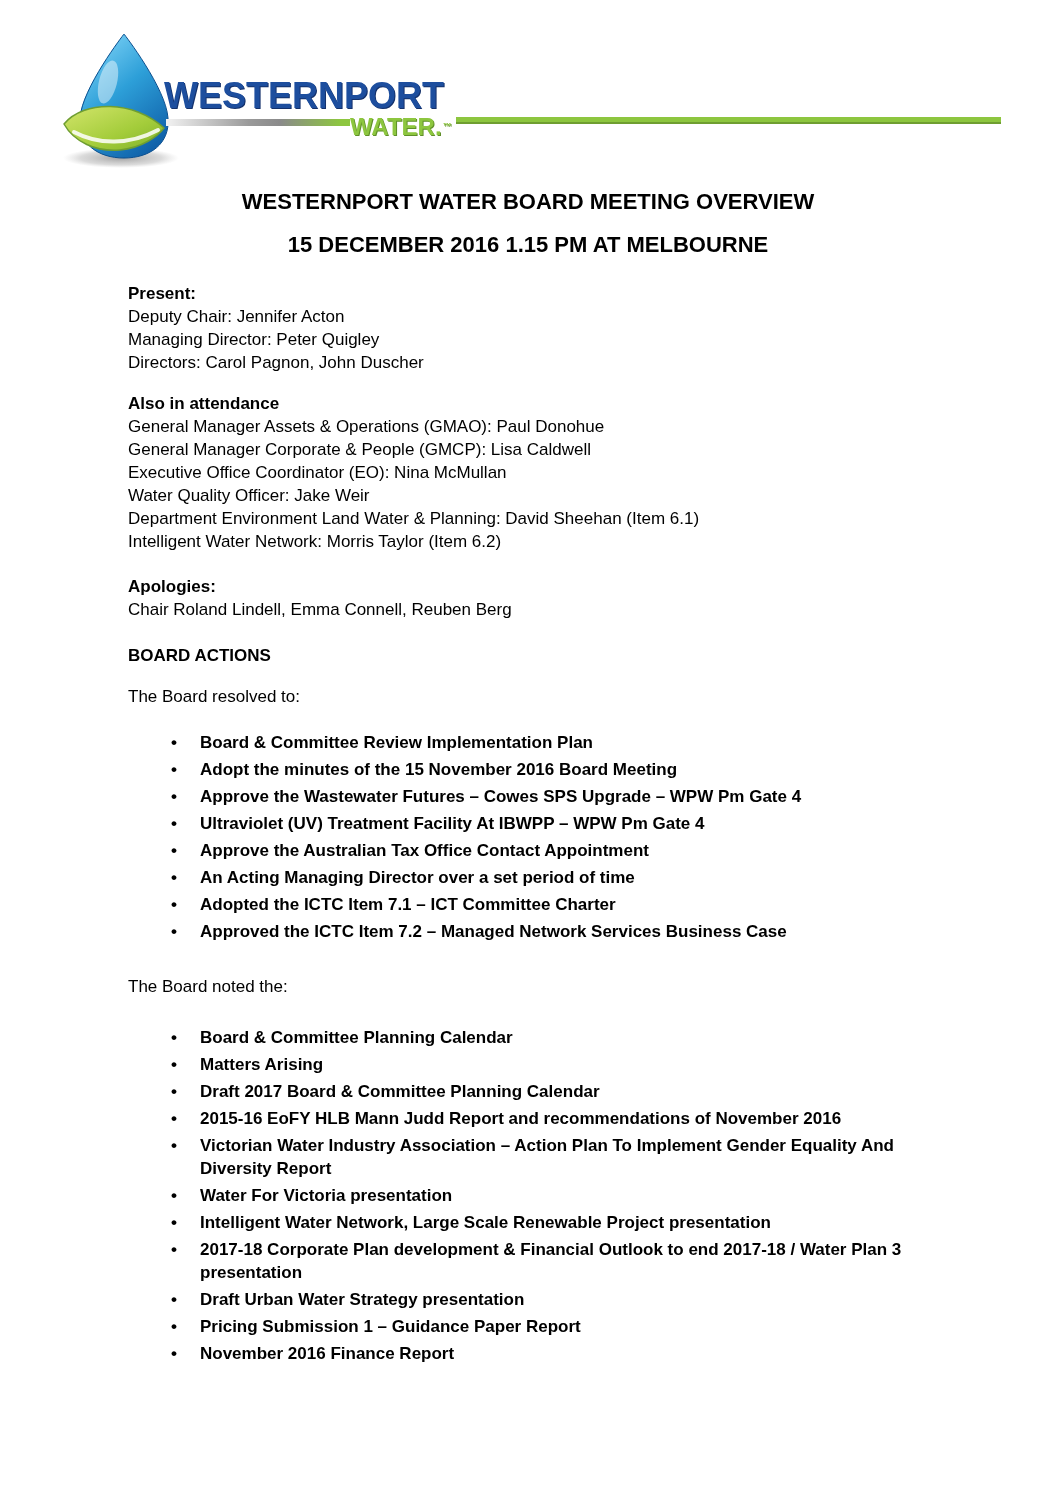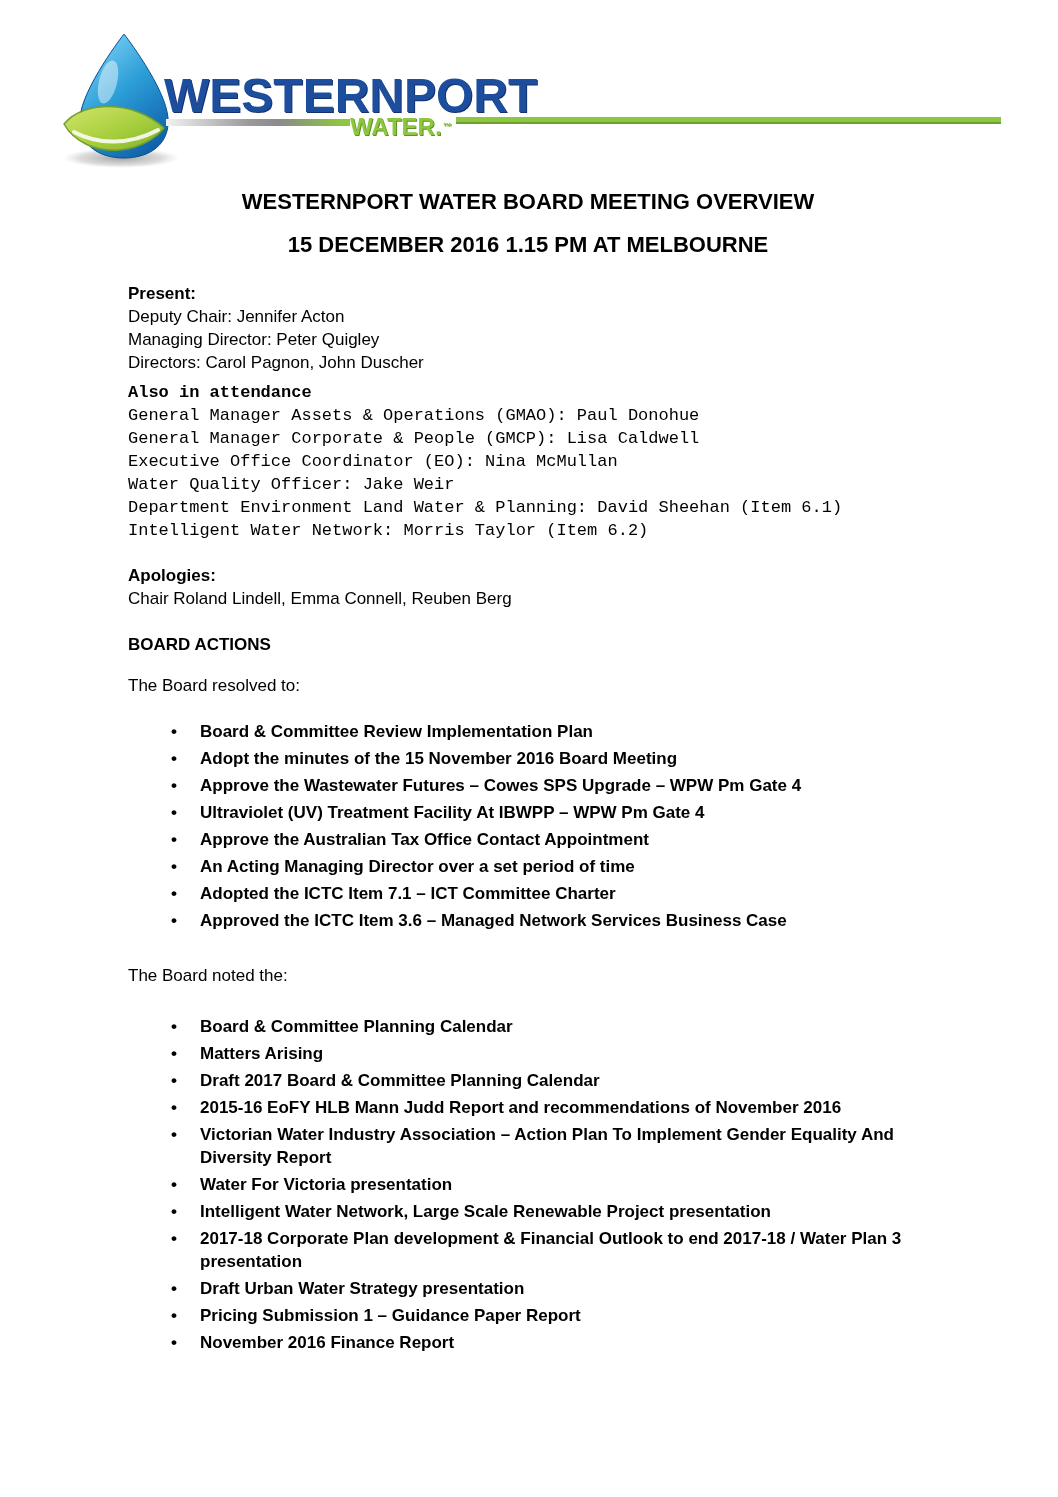--- a/index.html
+++ b/index.html
@@ -18,21 +18,21 @@
     color: #000000;
     position: relative;
     overflow: hidden;
   }
 
   
   .logo { position: absolute; top: 28px; left: 58px; width: 950px; height: 145px; }
   .logo-drop { position: absolute; left: 0; top: 2px; width: 132px; height: 138px; }
   .brand-top {
     position: absolute; left: 106px; top: 50px;
-    font-size: 48px; line-height: 36px; font-weight: 700;
+    font-size: 36px; line-height: 36px; font-weight: 700;
     letter-spacing: 0px;
     color: var(--brand-blue);
     text-shadow: 1px 1px 0 #14316b;
     white-space: nowrap;
   }
   .rule-left {
     position: absolute; left: 108px; top: 91px; width: 184px; height: 7px;
     background: linear-gradient(to right, #f2f2f2, #9a9a9a 45%, #8a8a8a 62%, #8dc63f 95%);
   }
   .brand-water {
@@ -54,21 +54,21 @@
   .doc-title, .doc-subtitle {
     text-align: center;
     font-weight: 700;
     margin: 0;
     font-size: 22px;
   }
   .doc-subtitle { margin-top: 20px; }
 
   .heading { font-weight: 700; }
   .sec-present   { margin-top: 26px; }
-  .sec-attend    { margin-top: 7px; font-family: Liberation Mono, monospace; }
+  .sec-attend    { margin-top: 18px; }
   .sec-apologies { margin-top: 22px; }
   .sec-board     { margin-top: 23px; }
   .intro-resolved { margin-top: 18px; }
   .intro-noted    { margin-top: 32px; }
 
   ul.bullets {
     margin: 23px 0 0 0;
     padding: 0 0 0 64px;
     list-style: none;
   }
@@ -169,21 +169,21 @@
     <div class="intro-resolved">The Board resolved to:</div>
 
     <ul class="bullets resolved">
         <li>Board &amp; Committee Review Implementation Plan</li>
         <li>Adopt the minutes of the 15 November 2016 Board Meeting</li>
         <li>Approve the Wastewater Futures – Cowes SPS Upgrade – WPW Pm Gate 4</li>
         <li>Ultraviolet (UV) Treatment Facility At IBWPP – WPW Pm Gate 4</li>
         <li>Approve the Australian Tax Office Contact Appointment</li>
         <li>An Acting Managing Director over a set period of time</li>
         <li>Adopted the ICTC Item 7.1 – ICT Committee Charter</li>
-        <li>Approved the ICTC Item 3.6 – Managed Network Services Business Case</li>
+        <li>Approved the ICTC Item 7.2 – Managed Network Services Business Case</li>
       </ul>
 
     <div class="intro-noted">The Board noted the:</div>
 
     <ul class="bullets noted">
         <li>Board &amp; Committee Planning Calendar</li>
         <li>Matters Arising</li>
         <li>Draft 2017 Board &amp; Committee Planning Calendar</li>
         <li>2015-16 EoFY HLB Mann Judd Report and recommendations of November 2016</li>
         <li>Victorian Water Industry Association – Action Plan To Implement Gender Equality And Diversity Report</li>

